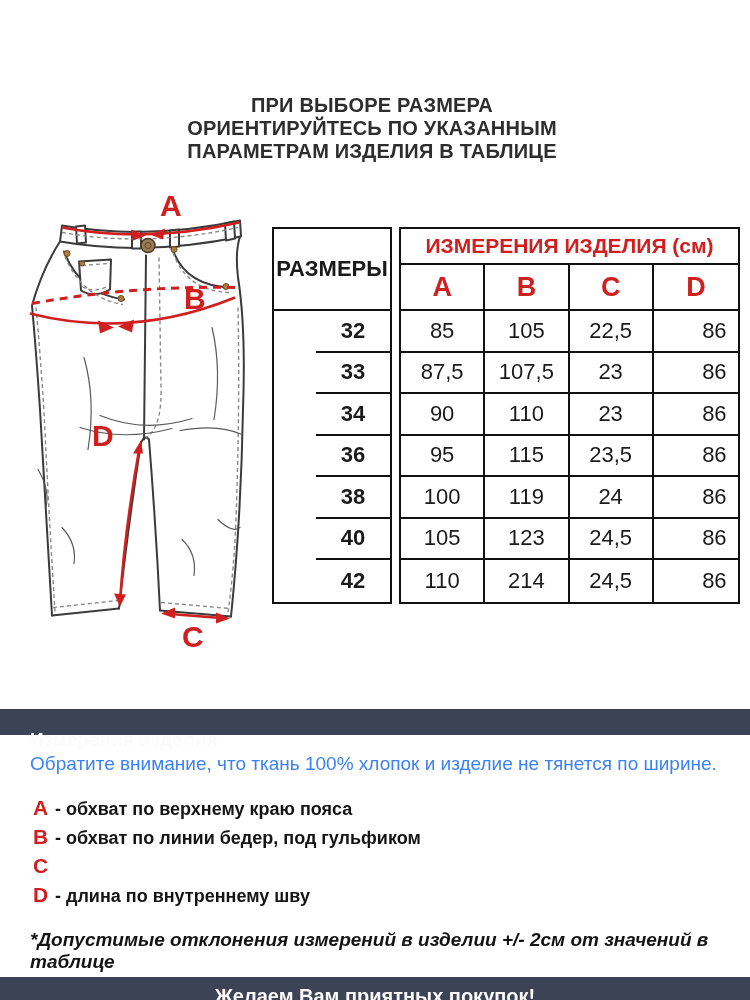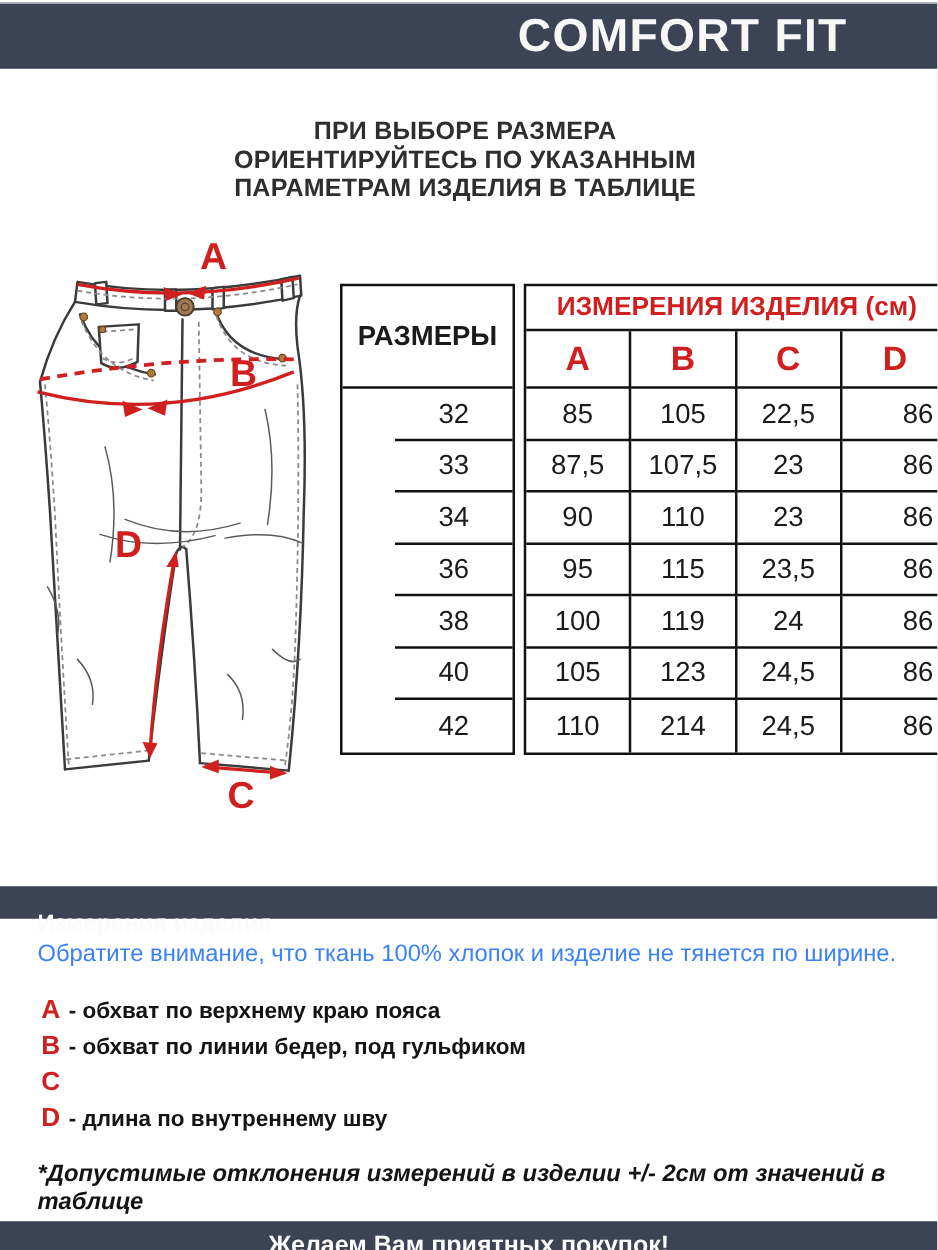--- a/index.html
+++ b/index.html
@@ -22,30 +22,30 @@
   .intro {
     position:absolute; top:94px; left:0; right:6px; text-align:center;
     font-weight:bold; font-size:20px; line-height:23px; color:#2e2e2e;
     letter-spacing:.2px;
   }
   
   .jeans { position:absolute; left:22px; top:186px; width:250px; height:468px; }
   
   .tbl-wrap { position:absolute; left:272px; top:227px; display:flex; gap:7px; }
   .sizes-box {
-    width:140px; border:2px solid #111; display:grid;
+    width:120px; border:2px solid #111; display:grid;
     grid-template-rows:82px repeat(7, 41.5px); background:#fff;
   }
   .sizes-head {
     display:flex; align-items:center; justify-content:center;
     font-weight:bold; font-size:22px; border-bottom:2px solid #111;
   }
   .size-cell {
     display:flex; align-items:center; justify-content:center;
-    font-weight:normal; font-size:22px; border-bottom:2px solid #111;margin-left:42px;
+    font-weight:bold; font-size:22px; border-bottom:2px solid #111;margin-left:42px;
   }
   .sizes-box .size-cell:last-child { border-bottom:none; }
   .meas-box {
     width:341px; border:2px solid #111; display:grid;
     grid-template-columns:repeat(4,1fr);
     grid-template-rows:36px 46px repeat(7, 41.5px); background:#fff;
   }
   .meas-title {
     grid-column:1 / -1; display:flex; align-items:center; justify-content:center;
     color:#d01f1f; font-weight:bold; font-size:21px; border-bottom:2px solid #111;
@@ -83,23 +83,20 @@
     position:absolute; left:0; right:0; top:977px; height:38px;
     background:#3b4354; display:flex; align-items:center; justify-content:center;
   }
   .footer-bar .label { color:#fbfbfc; font-weight:bold; font-size:20px; }
 </style>
 </head>
 <body>
 
 <div class="page">
 
-  <div class="top-banner">
-    <span class="title">COMFORT FIT</span>
-  </div>
 
   <div class="intro">
     <div>ПРИ ВЫБОРЕ РАЗМЕРА</div>
     <div>ОРИЕНТИРУЙТЕСЬ ПО УКАЗАННЫМ</div>
     <div>ПАРАМЕТРАМ ИЗДЕЛИЯ В ТАБЛИЦЕ</div>
   </div>
 
   <svg class="jeans" viewBox="0 0 250 465" xmlns="http://www.w3.org/2000/svg">
     <g fill="none" stroke="#3b3b3b" stroke-width="2" stroke-linejoin="round" stroke-linecap="round">
 

